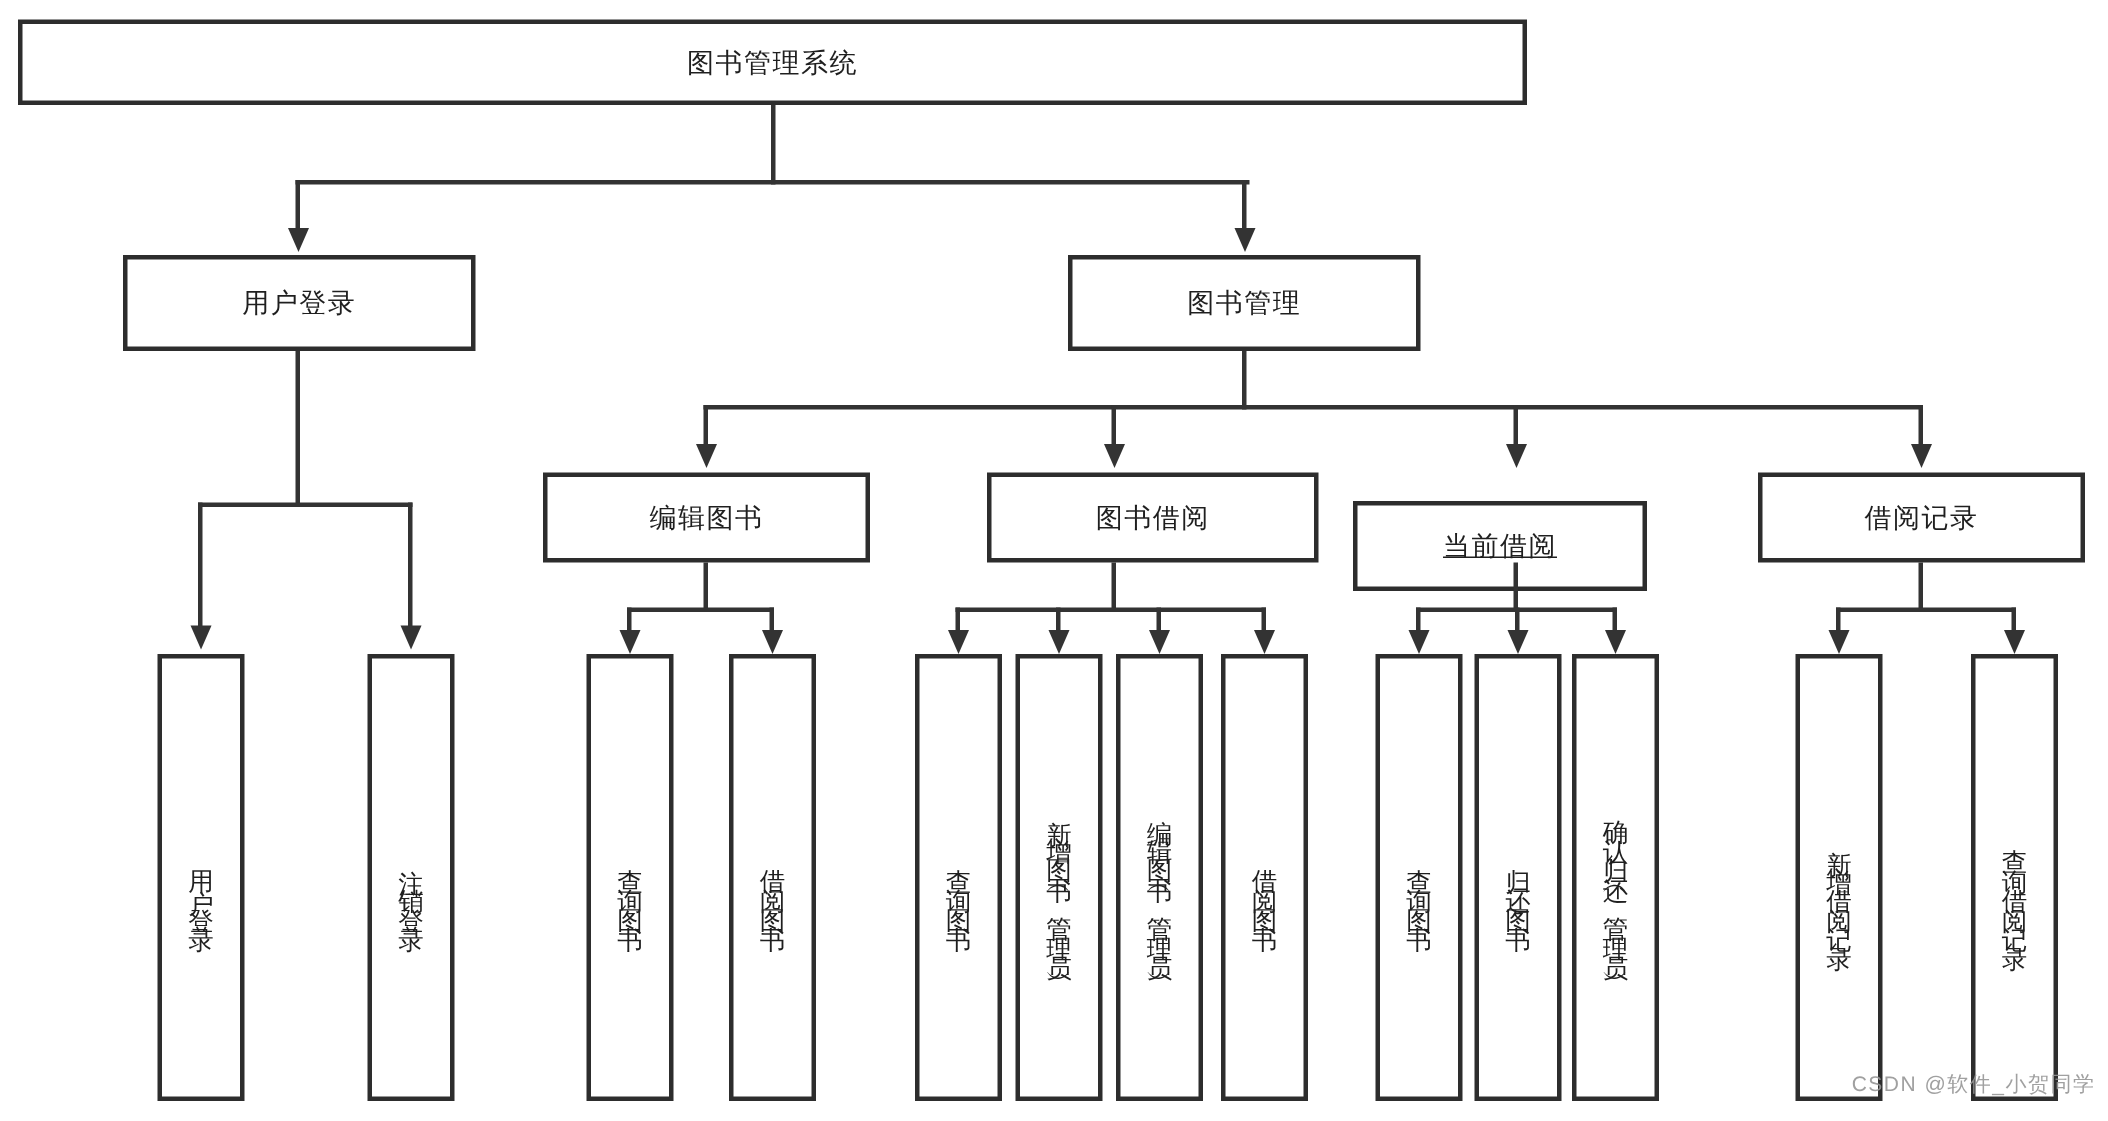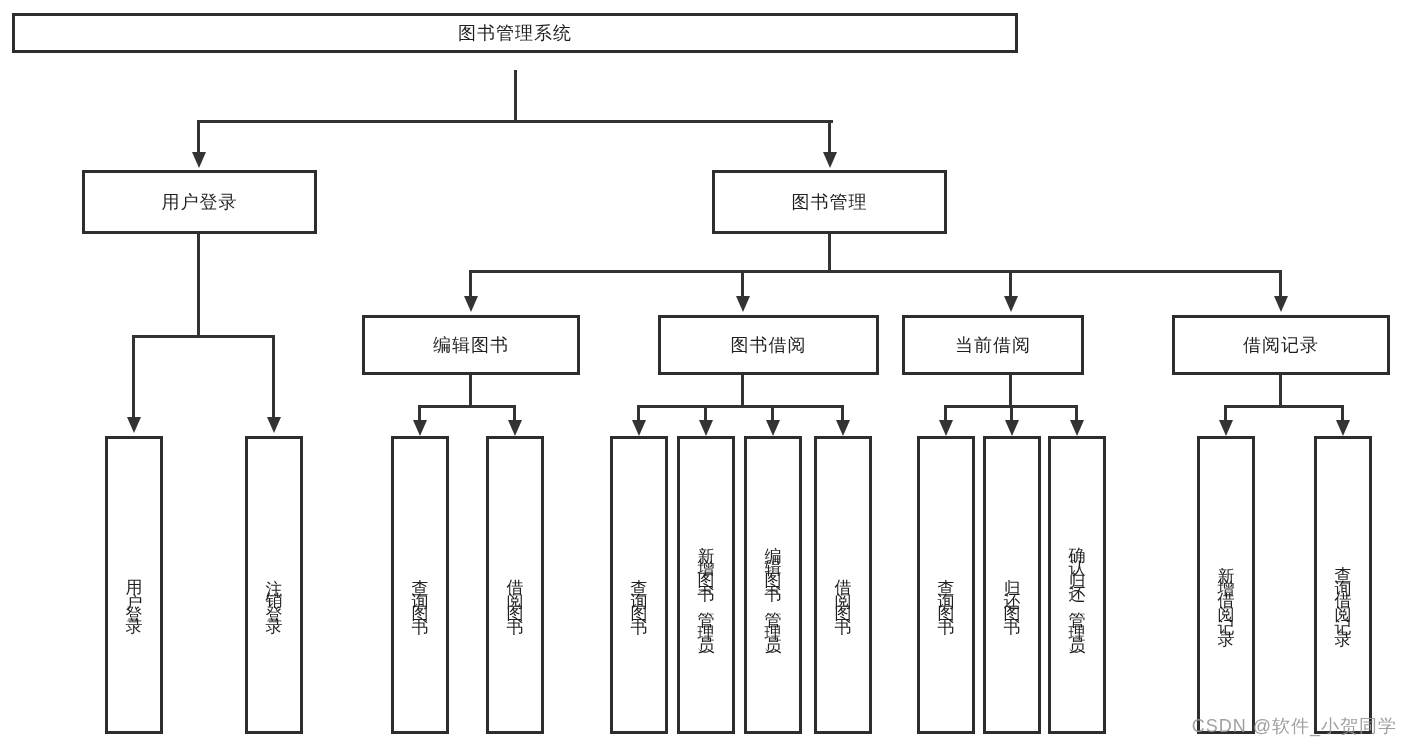--- a/index.html
+++ b/index.html
@@ -59,32 +59,32 @@
     width: 0;
     height: 0;
     border-left: 7px solid transparent;
     border-right: 7px solid transparent;
     border-top: 16px solid #333333;
   }
   .watermark {
     position: absolute;
     right: 8px;
     top: 714px;
-    font-size: 18px;
+    font-size: 14px;
     color: rgba(150, 150, 150, 0.9);
     letter-spacing: 1px;
     white-space: nowrap;
   }
 </style>
 </head>
 <body>
 
 <div class="canvas">
 
-  <div class="box" style="left:12px; top:13px; width:1006px; height:40px;justify-content:center;">
+  <div class="box" style="left:12px; top:13px; width:1006px; height:57px;justify-content:center;">
     <span>图书管理系统</span>
   </div>
 
   <div class="line-v" style="left:514px; top:70px; height:53px;"></div>
   <div class="line-h" style="left:197px; top:120px; width:636px;"></div>
   <div class="line-v" style="left:197px; top:120px; height:33px;"></div>
   <div class="arrow-head" style="left:192px; top:152px;"></div>
   <div class="line-v" style="left:828px; top:120px; height:33px;"></div>
   <div class="arrow-head" style="left:823px; top:152px;"></div>
 
@@ -112,21 +112,21 @@
   <div class="arrow-head" style="left:1004px; top:296px;"></div>
   <div class="line-v" style="left:1279px; top:270px; height:28px;"></div>
   <div class="arrow-head" style="left:1274px; top:296px;"></div>
 
   <div class="box" style="left:362px; top:315px; width:218px; height:60px;">
     <span>编辑图书</span>
   </div>
   <div class="box" style="left:658px; top:315px; width:221px; height:60px;">
     <span>图书借阅</span>
   </div>
-  <div class="box" style="left:902px; top:315px; width:182px; height:60px;">
+  <div class="box" style="left:902px; top:334px; width:196px; height:60px;text-decoration:underline;">
     <span>当前借阅</span>
   </div>
   <div class="box" style="left:1172px; top:315px; width:218px; height:60px;">
     <span>借阅记录</span>
   </div>
 
   <div class="line-v" style="left:469px; top:375px; height:32px;"></div>
   <div class="line-h" style="left:418px; top:405px; width:98px;"></div>
   <div class="line-v" style="left:418px; top:405px; height:17px;"></div>
   <div class="arrow-head" style="left:413px; top:420px;"></div>

